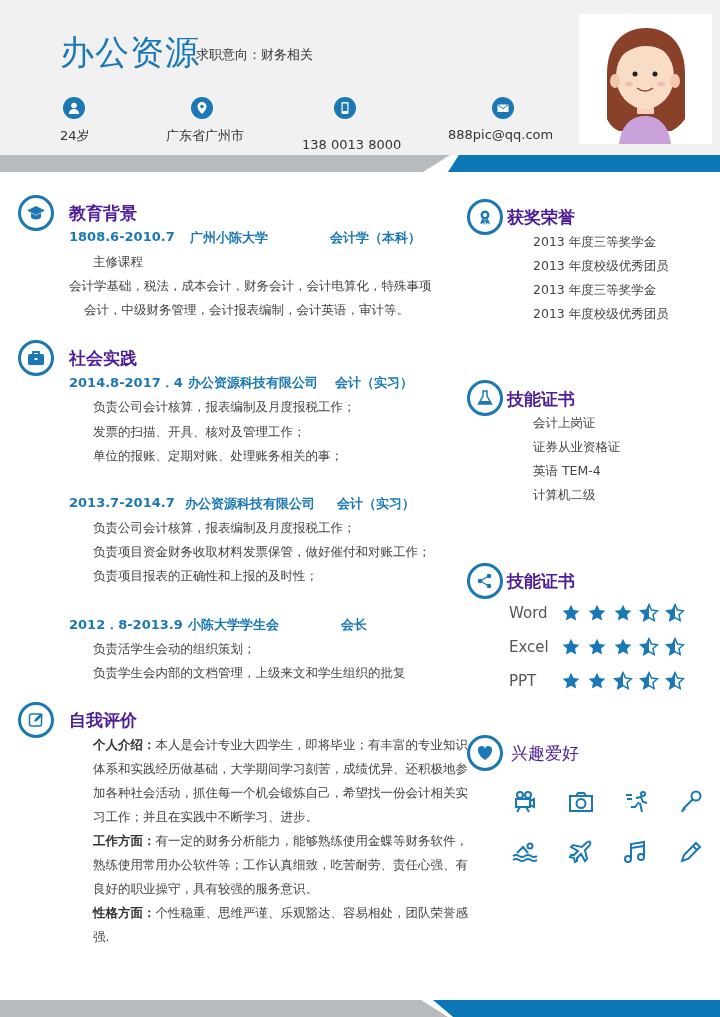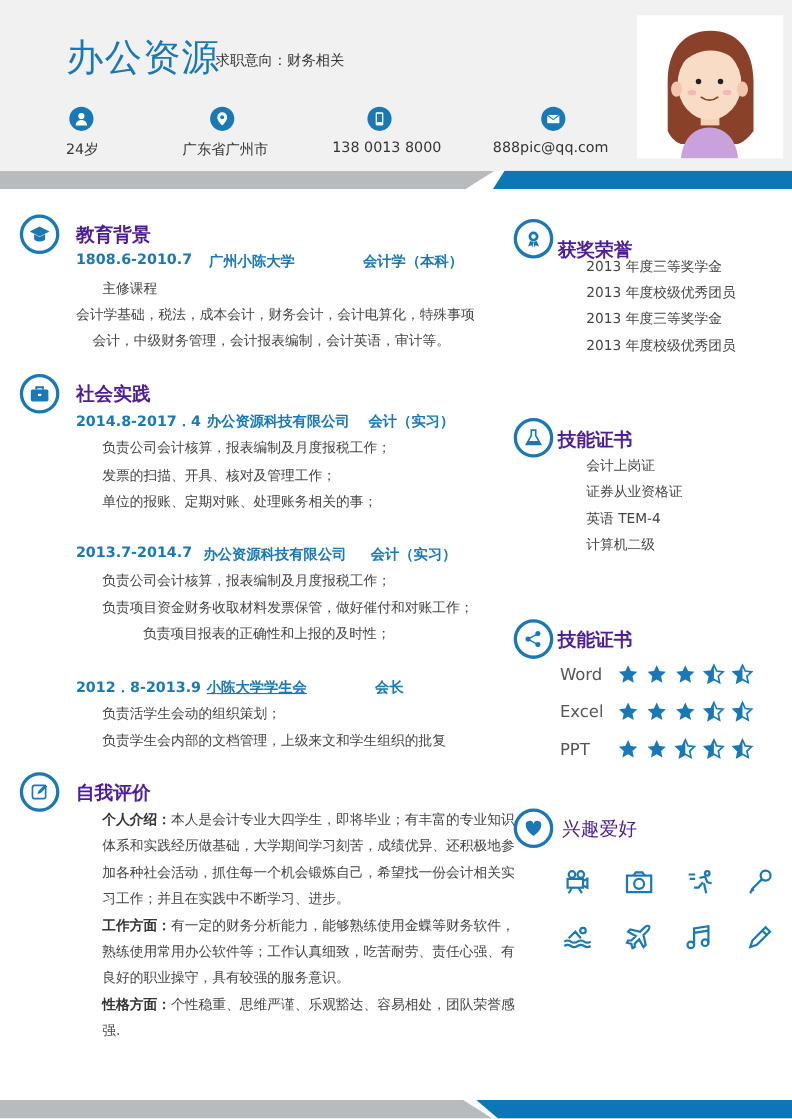--- a/index.html
+++ b/index.html
@@ -58,21 +58,21 @@
     </div>
     <div class="txt" style="left:0;">广东省广州市</div>
   </div>
   <div class="contact" style="left:302px;">
     <div class="ic" style="left:32px;">
       <svg width="14" height="14" viewBox="0 0 14 14">
           <rect x="3.5" y="1" width="7" height="12" rx="1.2" fill="#fff"></rect>
           <rect x="4.7" y="2.5" width="4.6" height="7.5" fill="#1a78b4"></rect>
         </svg>
     </div>
-    <div class="txt" style="left:0;">138 0013 8000</div>
+    <div class="txt" style="left:0;margin-top:10px;">138 0013 8000</div>
   </div>
   <div class="contact" style="left:448px;">
     <div class="ic" style="left:44px;">
       <svg width="14" height="14" viewBox="0 0 14 14">
           <rect x="1.5" y="3.5" width="11" height="7.5" fill="#fff"></rect>
           <path d="M1.5 3.5l5.5 4.2 5.5-4.2" stroke="#1a78b4" stroke-width="1" fill="none"></path>
         </svg>
     </div>
     <div class="txt" style="left:0;">888pic@qq.com</div>
   </div>
@@ -128,24 +128,24 @@
 <div class="row-head" style="left:335px; top:374px;">会计（实习）</div>
 <div class="line" style="left:93px; top:399px;">负责公司会计核算，报表编制及月度报税工作；</div>
 <div class="line" style="left:93px; top:424px;">发票的扫描、开具、核对及管理工作；</div>
 <div class="line" style="left:93px; top:448px;">单位的报账、定期对账、处理账务相关的事；</div>
 
 <div class="row-head" style="left:69px; top:495px;">2013.7-2014.7</div>
 <div class="row-head" style="left:185px; top:495px;">办公资源科技有限公司</div>
 <div class="row-head" style="left:337px; top:495px;">会计（实习）</div>
 <div class="line" style="left:93px; top:520px;">负责公司会计核算，报表编制及月度报税工作；</div>
 <div class="line" style="left:93px; top:544px;">负责项目资金财务收取材料发票保管，做好催付和对账工作；</div>
-<div class="line" style="left:93px; top:568px;margin-left:37px;">负责项目报表的正确性和上报的及时性；</div>
+<div class="line" style="left:93px; top:568px;">负责项目报表的正确性和上报的及时性；</div>
 
 <div class="row-head" style="left:69px; top:616px;">2012．8-2013.9</div>
-<div class="row-head" style="left:188px; top:616px;text-decoration:underline;">小陈大学学生会</div>
+<div class="row-head" style="left:188px; top:616px;">小陈大学学生会</div>
 <div class="row-head" style="left:341px; top:616px;">会长</div>
 <div class="line" style="left:93px; top:641px;">负责活学生会动的组织策划；</div>
 <div class="line" style="left:93px; top:665px;">负责学生会内部的文档管理，上级来文和学生组织的批复</div>
 
 <div class="sec-icon" style="left:18px; top:702px;">
   <svg width="18" height="18" viewBox="0 0 18 18">
       <rect x="2.5" y="3" width="12" height="12" rx="2" stroke="#1a78b4" stroke-width="1.5" fill="none"></rect>
       <path d="M7 11l1-3 6-6 2 2-6 6z" fill="#1a78b4"></path>
     </svg>
 </div>
@@ -154,21 +154,21 @@
 <div class="para" style="left:93px; top:829px;"><b>工作方面：</b><span>有一定的财务分析能力，能够熟练使用金蝶等财务软件，熟练使用常用办公软件等；工作认真细致，吃苦耐劳、责任心强、有良好的职业操守，具有较强的服务意识。</span></div>
 <div class="para" style="left:93px; top:901px;"><b>性格方面：</b><span>个性稳重、思维严谨、乐观豁达、容易相处，团队荣誉感强.</span></div>
 
 <div class="sec-icon" style="left:467px; top:199px;">
   <svg width="18" height="18" viewBox="0 0 18 18">
       <circle cx="9" cy="7" r="4.5" fill="#1a78b4"></circle>
       <circle cx="9" cy="7" r="2" fill="#fff"></circle>
       <path d="M6 11l-2 5 3-1 1 2 1-5zM12 11l2 5-3-1-1 2-1-5z" fill="#1a78b4"></path>
     </svg>
 </div>
-<div class="sec-title" style="left:507px; top:216px;">获奖荣誉</div>
+<div class="sec-title" style="left:507px; top:206px;">获奖荣誉</div>
 <div class="line" style="left:533px; top:234px;">2013 年度三等奖学金</div>
 <div class="line" style="left:533px; top:258px;">2013 年度校级优秀团员</div>
 <div class="line" style="left:533px; top:282px;">2013 年度三等奖学金</div>
 <div class="line" style="left:533px; top:306px;">2013 年度校级优秀团员</div>
 
 <div class="sec-icon" style="left:467px; top:380px;">
   <svg width="18" height="18" viewBox="0 0 18 18">
       <path d="M7 2h4v5l4.5 8H2.5L7 7z" stroke="#1a78b4" stroke-width="1.5" fill="none"></path>
       <path d="M4.5 12h9l1.5 3H3z" fill="#1a78b4"></path>
     </svg>

